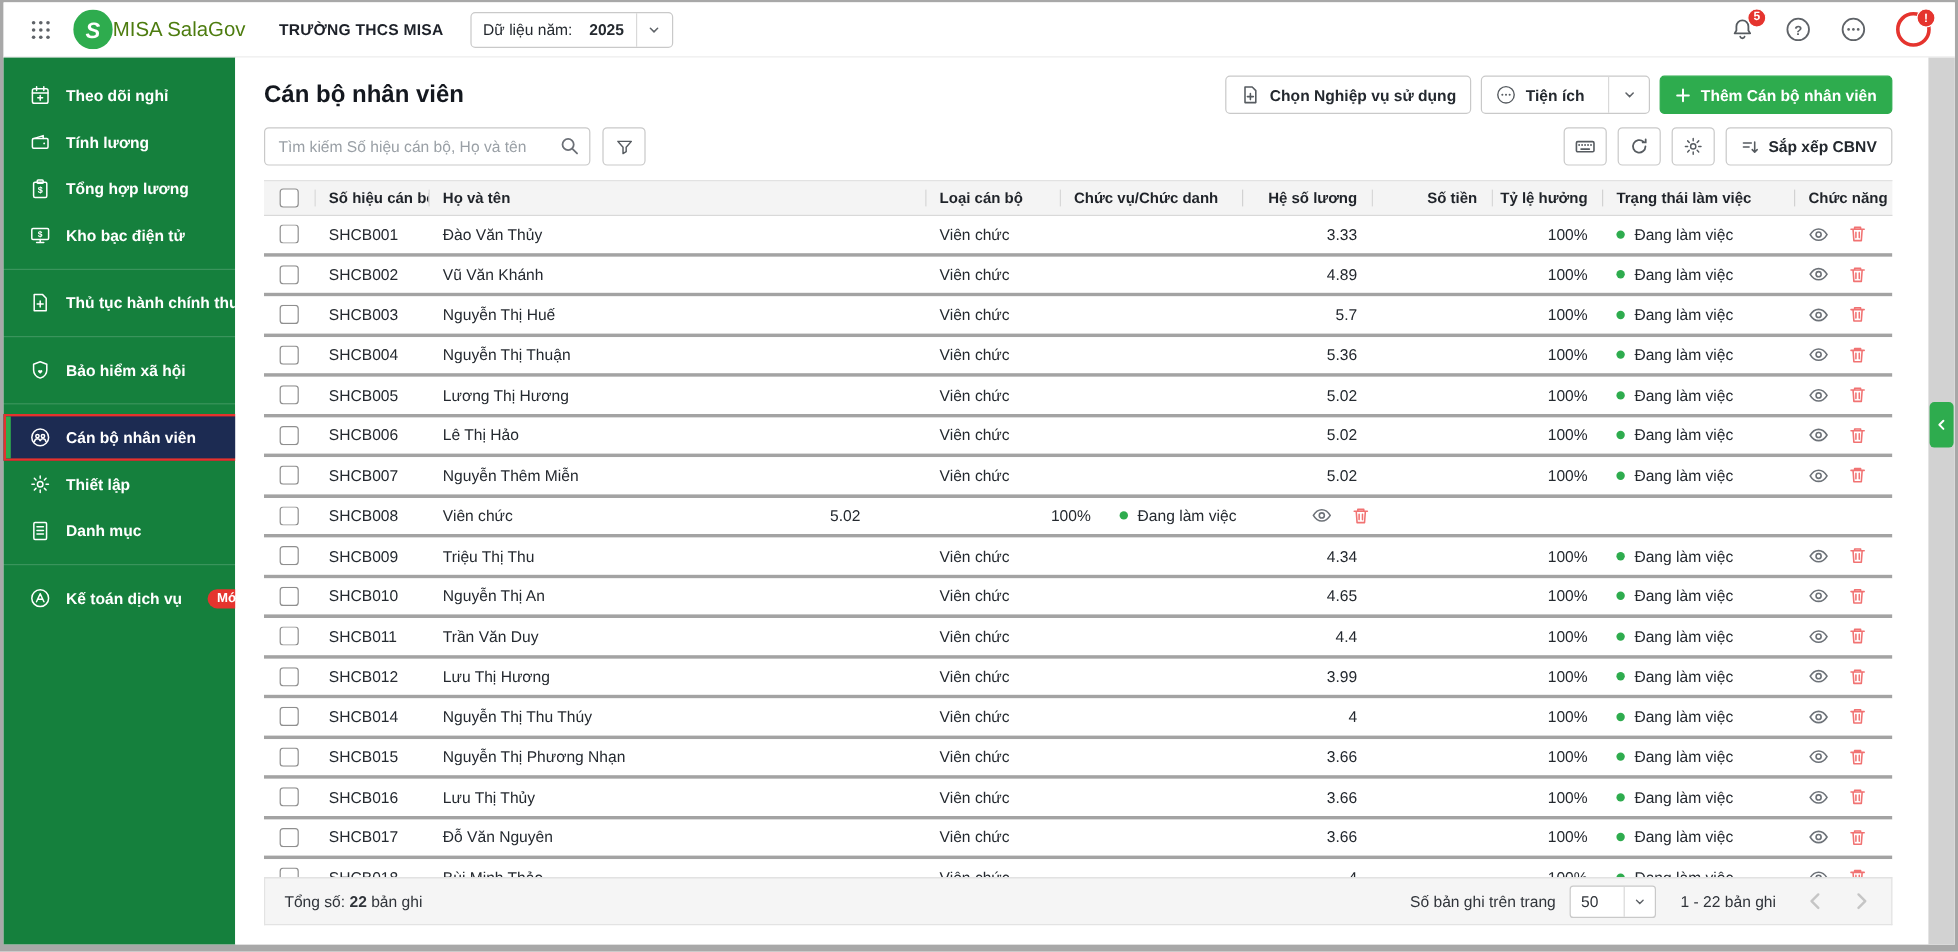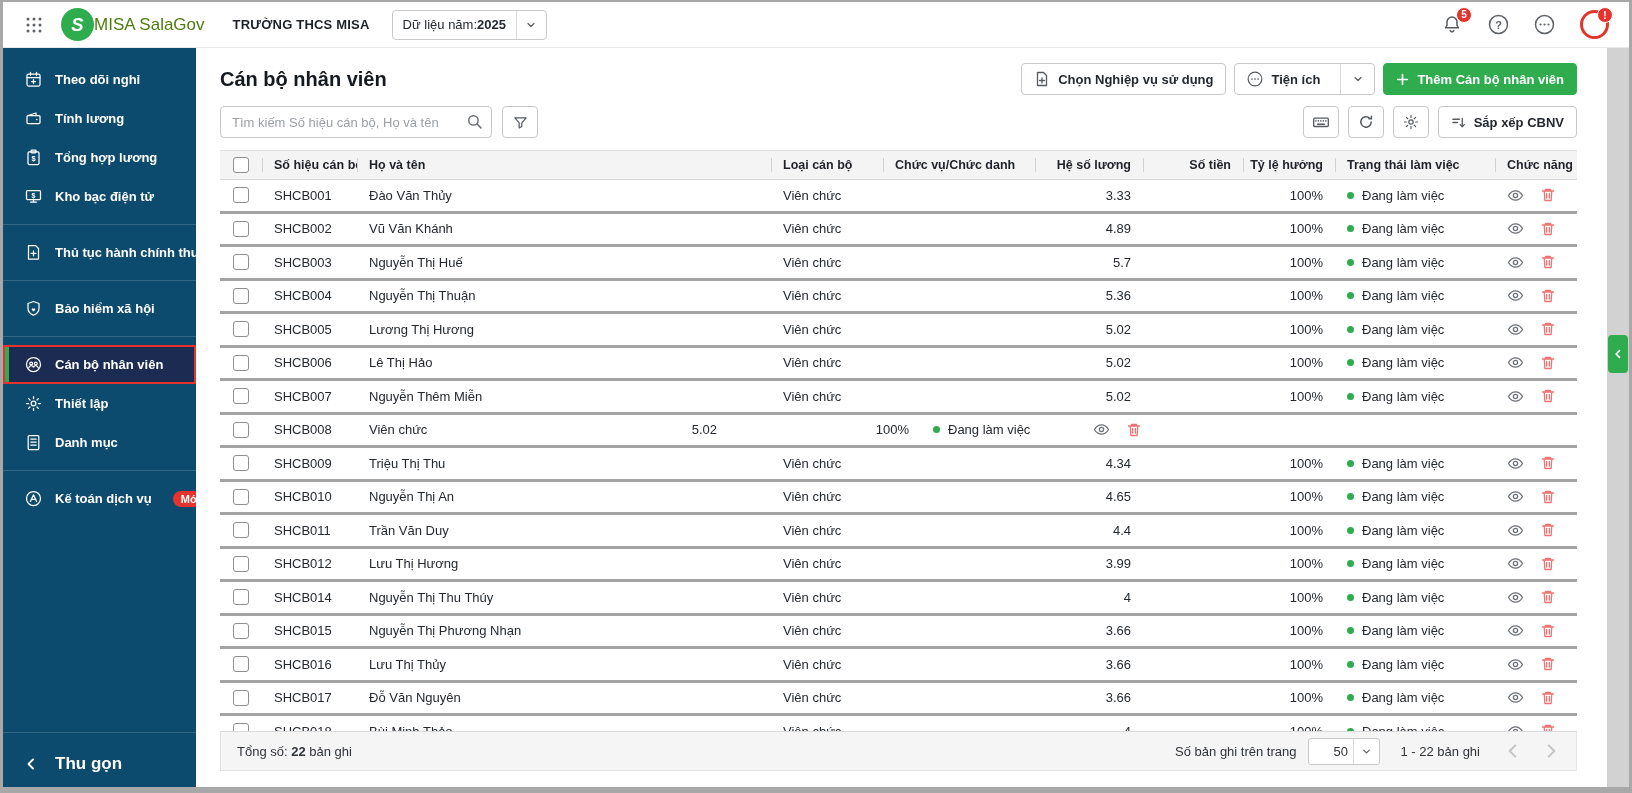--- a/index.html
+++ b/index.html
@@ -18,37 +18,37 @@
 
   
   .topbar { height:46px; flex:0 0 46px; display:flex; align-items:center;
             border-bottom:1px solid #e8e8e8; padding:0 20px; background:#fff; }
   .grid-btn { width:22px; height:22px; display:flex; align-items:center; justify-content:center; cursor:pointer; }
   .logo { margin-left:16px; width:33px; height:33px; }
   .app-name { margin-left:0; font-size:17px; font-weight:400; color:#4d7c0f; }
   .org-name { margin-left:28px; font-size:13px; font-weight:700; color:#1d2129; letter-spacing:.2px; }
   .year-select { margin-left:22px; height:30px; border:1px solid #c9c9c9; border-radius:4px;
                  display:flex; align-items:center; font-size:13px; color:#24292f; background:#fff; cursor:pointer; }
-  .year-select .ys-main { padding:0 10px; display:flex; gap:0; align-items:center; }
+  .year-select .ys-main { padding:0 10px; display:flex; gap:14px; align-items:center; }
   .year-select .ys-val { font-weight:700; }
   .year-select .ys-arrow { width:30px; align-self:stretch; display:flex; align-items:center; justify-content:center; border-left:1px solid #d9d9d9; }
   .topbar-right { margin-left:auto; display:flex; align-items:center; gap:25px; }
   .tb-icon { position:relative; display:flex; align-items:center; justify-content:center; cursor:pointer; }
   .badge { position:absolute; top:-7px; right:-9px; min-width:16px; height:16px; padding:0 4px;
            background:#e5342e; color:#fff; font-size:10px; font-weight:700; border-radius:9px;
            display:flex; align-items:center; justify-content:center; border:1px solid #fff; }
   .avatar { width:29px; height:29px; border-radius:50%; border:3px solid #e5342e; background:#fff; position:relative; cursor:pointer; }
   .avatar .badge { top:-6px; right:-7px; }
 
   
   .layout { flex:1; display:flex; min-height:0; }
 
   
-  .sidebar { width:193px; flex:0 0 193px; background:#0c4a6e; color:#fff;
-             display:flex; flex-direction:column; padding-top:12px; }
+  .sidebar { width:193px; flex:0 0 193px; background:#15803d; color:#fff;
+             display:flex; flex-direction:row; padding-top:12px; }
   .side-item { height:39px; display:flex; align-items:center; gap:13px; padding:0 10px 0 21px;
                font-size:13px; font-weight:700; cursor:pointer; position:relative; }
   .side-icon { width:18px; height:18px; display:flex; align-items:center; justify-content:center; flex:0 0 18px; }
   .side-label { white-space:nowrap; }
   .side-badge { margin-left:8px; background:#e5342e; color:#fff; font-size:11px; font-weight:700;
                 padding:2px 8px; border-radius:10px; }
   .side-item.active { background:#1c2b52; border:2px solid #e5322d; padding-left:19px; }
   .side-item.active::before { content:""; position:absolute; left:0; top:0; bottom:0; width:4px; background:#2eac4e; }
   .side-divider { height:1px; background:rgba(255,255,255,.16); margin:8px 0; }
   .side-bottom { margin-top:auto; }
@@ -111,21 +111,21 @@
   .dot { width:7px; height:7px; border-radius:50%; background:#2eac4e; margin-right:8px; flex:0 0 7px; }
   .act-eye, .act-trash { display:flex; cursor:pointer; }
 
   
   .tfoot { height:40px; flex:0 0 40px; margin-bottom:16px; background:#f5f5f5;
            border:1px solid #e3e3e3; border-top:1px solid #dcdcdc;
            display:flex; align-items:center; padding:0 16px; font-size:13px; color:#30343a; }
   .tf-left b, .tf-left .bold { font-weight:700; }
   .tf-right { margin-left:auto; display:flex; align-items:center; }
   .pp-select { margin-left:12px; height:27px; width:72px; background:#fff; border:1px solid #c9c9c9;
-               border-radius:3px; display:flex; align-items:center; cursor:pointer;padding-left:16px; }
+               border-radius:3px; display:flex; align-items:center; cursor:pointer; }
   .pp-select .pp-val { flex:1; padding-left:8px; }
   .pp-select .pp-arrow { width:26px; align-self:stretch; display:flex; align-items:center; justify-content:center; border-left:1px solid #d9d9d9; }
   .range { margin-left:20px; }
   .pager { margin-left:24px; display:flex; gap:20px; align-items:center; }
   .pager span { display:flex; cursor:default; }
 </style>
 </head>
 <body>
 
 <div class="window">

